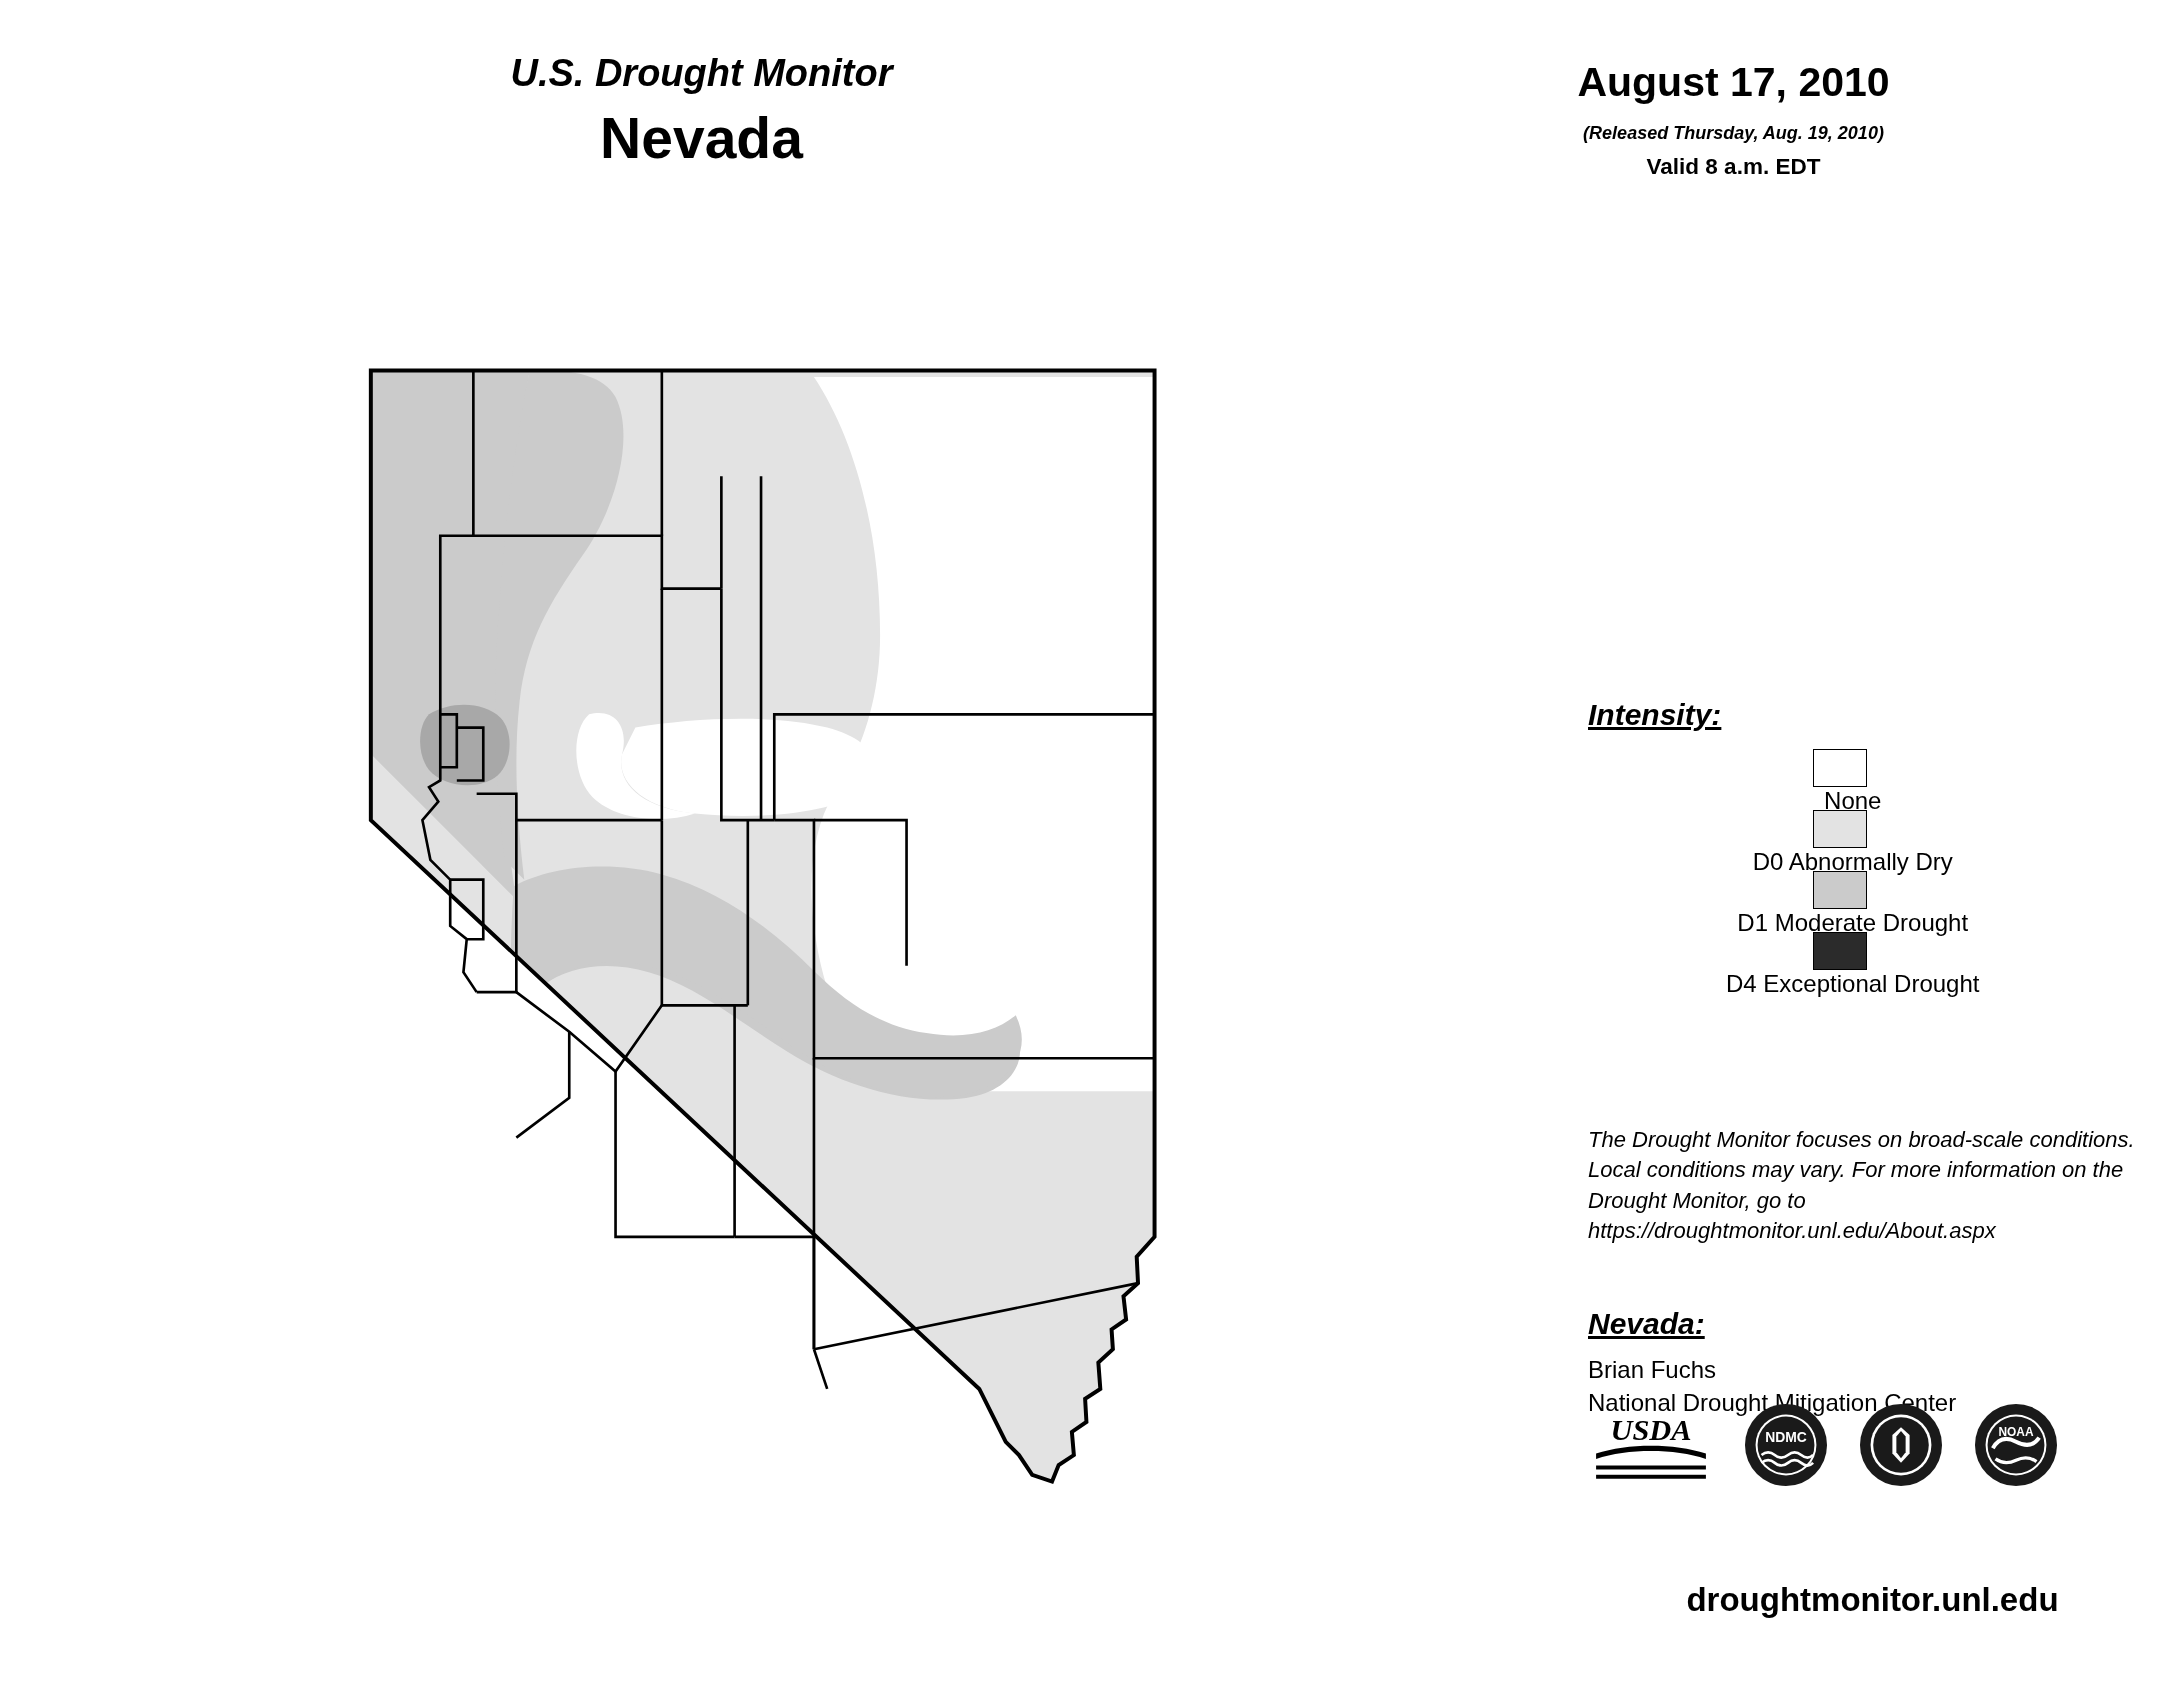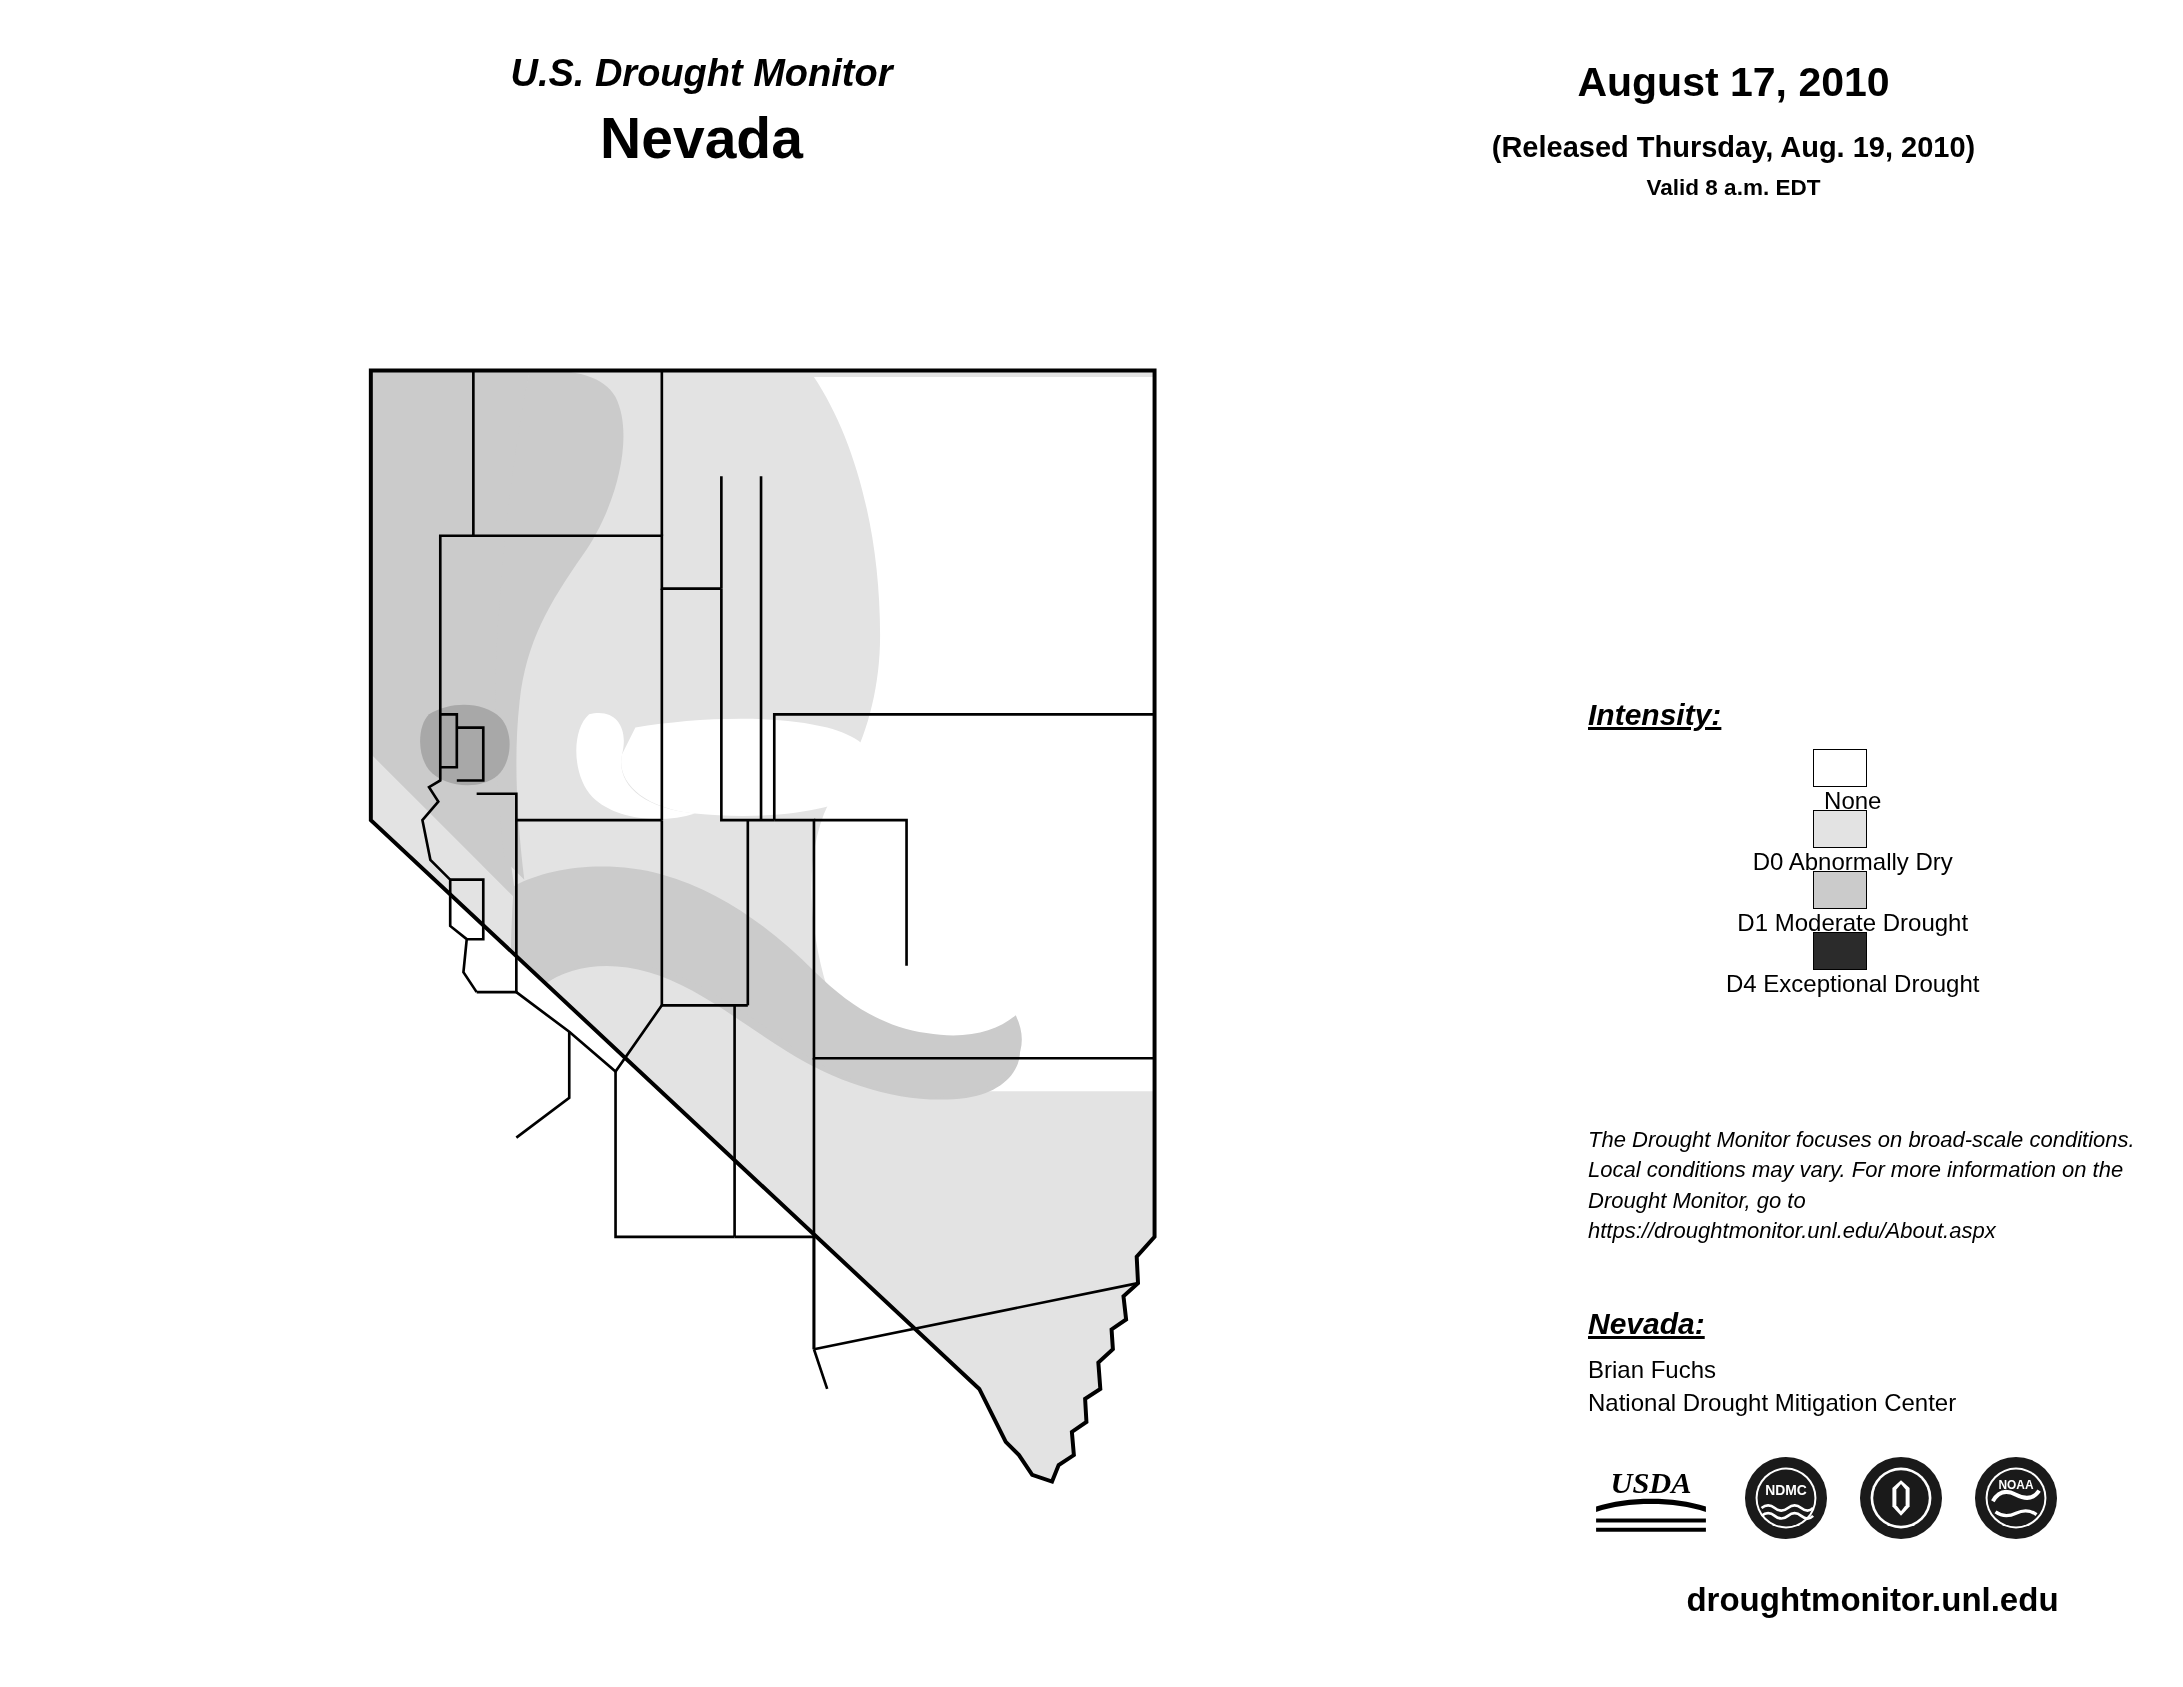--- a/index.html
+++ b/index.html
@@ -44,23 +44,24 @@
     top: 60px;
     width: 595px;
     text-align: center;
   }
   #date-main {
     font-size: 41px;
     font-weight: bold;
     line-height: 1.1;
   }
   #date-released {
-    font-size: 29px;
-    font-weight: bold;
-    margin-top: 26px;
+    font-size: 18px;
+    font-style: italic;
+    font-weight: bold;
+    margin-top: 18px;
     line-height: 1.15;
   }
   #date-valid {
     font-size: 22.5px;
     font-weight: bold;
     margin-top: 10.6px;
     line-height: 1.15;
   }
 
   
@@ -133,21 +134,21 @@
   }
   .author-line {
     font-size: 24px;
     line-height: 1.35;
   }
 
   
   #logo-row {
     position: absolute;
     left: 1588px;
-    top: 1449px;
+    top: 1396px;
     width: 569px;
     height: 99px;
     display: flex;
     align-items: center;
     gap: 29px;
   }
   .logo {
     flex: 0 0 auto;
   }
   #site-url {

